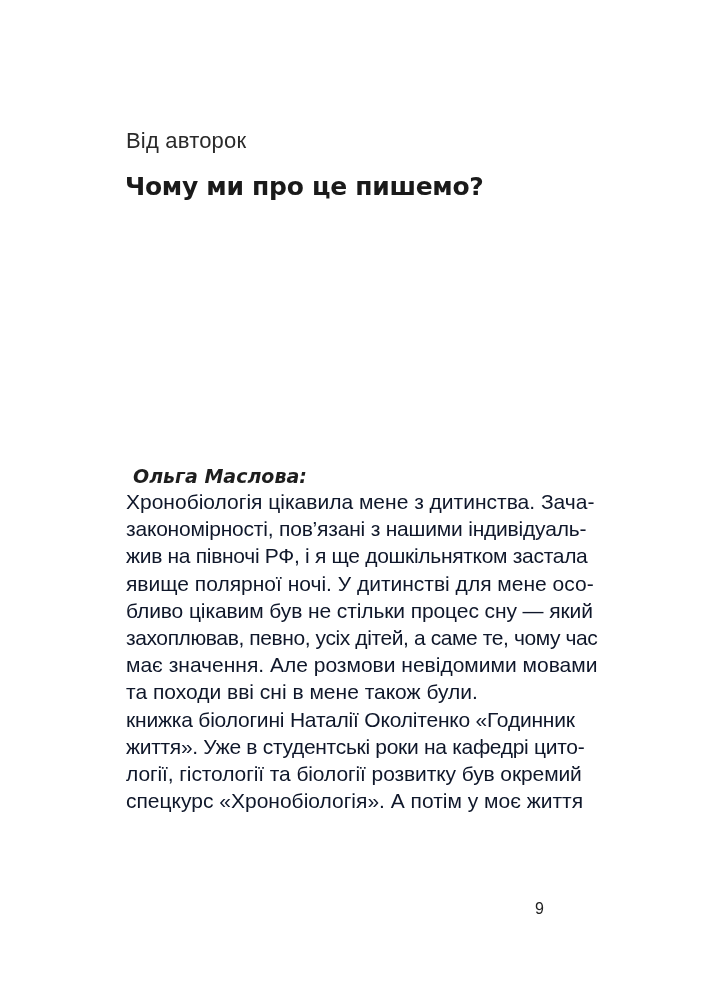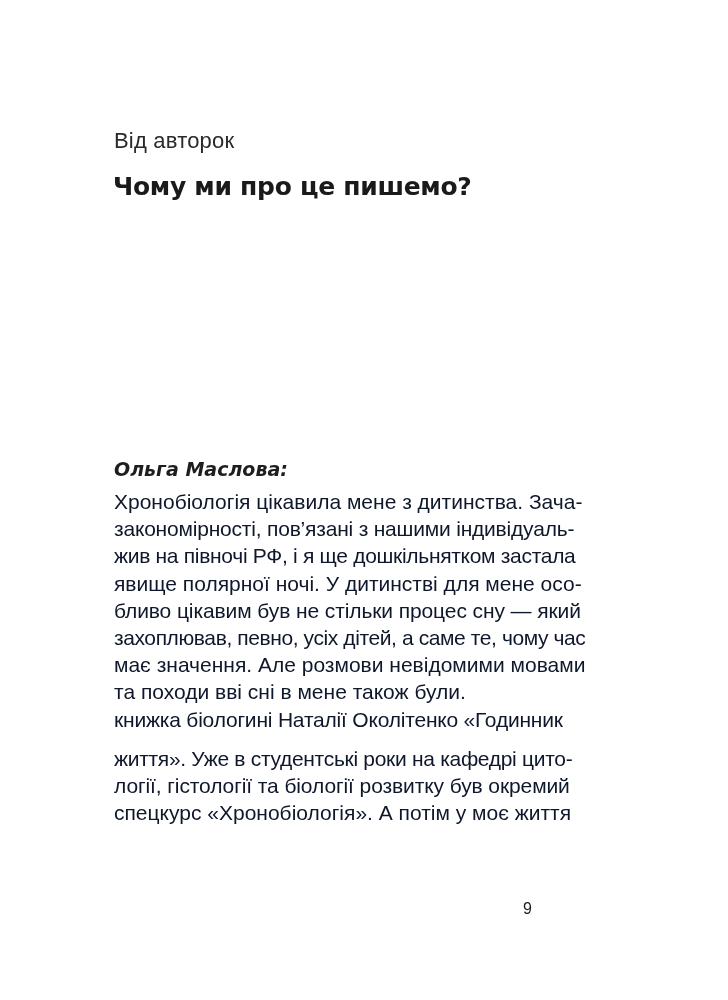--- a/index.html
+++ b/index.html
@@ -4,21 +4,21 @@
   <style>
     html, body { margin: 0; padding: 0; }
     body {
       width: 728px;
       height: 1000px;
       background: #ffffff;
       position: relative;
       overflow: hidden;
       color: #1e1e1e;
     }
-    .page { position: absolute; left: 0; top: 0; width: 704px; height: 1000px; }
+    .page { position: absolute; left: 12px; top: 0; width: 704px; height: 1000px; }
     .section-label {
       position: absolute;
       left: 114px;
       top: 128px;
       font-family: "Liberation Sans", sans-serif;
       font-size: 22px;
       color: #2a2a2a;
       letter-spacing: 0.2px;
     }
     .chapter-title {
@@ -34,21 +34,21 @@
     }
     .author-heading {
       position: absolute;
       left: 114px;
       top: 458px;
       font-family: "DejaVu Sans", sans-serif;
       font-weight: bold;
       font-style: italic;
       font-size: 19px;
       color: #1e1e1e;
-      margin: 0;
+      margin: 7px;
     }
     .body-text {
       position: absolute;
       left: 114px;
       top: 488px;
       width: 446px;
       font-family: Liberation Sans, sans-serif;
       font-size: 21px;
       color: #0f172a;
     }
@@ -84,20 +84,20 @@
       <div class="line" style="letter-spacing: -0.2px;">закономірності, пов’язані з нашими індивідуаль-</div>
       <div class="line" style="letter-spacing: -0.3px;">жив на півночі РФ, і я ще дошкільнятком застала</div>
       <div class="line">явище полярної ночі. У дитинстві для мене осо-</div>
       <div class="line" style="letter-spacing: -0.1px;">бливо цікавим був не стільки процес сну — який</div>
       <div class="line" style="letter-spacing: -0.4px;">захоплював, певно, усіх дітей, а саме те, чому час</div>
       <div class="line">має значення. Але розмови невідомими мовами</div>
       <div class="line last">та походи вві сні в мене також були.</div>
     </div>
     <div class="paragraph">
       <div class="line" style="letter-spacing: -0.2px;">книжка біологині Наталії Околітенко «Годинник</div>
-      <div class="line" style="letter-spacing: -0.3px; margin-top: 12px;">життя». Уже в студентські роки на кафедрі цито-</div>
+      <div class="line" style="letter-spacing: -0.3px;">життя». Уже в студентські роки на кафедрі цито-</div>
       <div class="line" style="letter-spacing: -0.1px;">логії, гістології та біології розвитку був окремий</div>
       <div class="line">спецкурс «Хронобіологія». А потім у моє життя</div>
     </div>
   </div>
 
   <div class="page-number">9</div>
 </div>
 
 </body></html>

